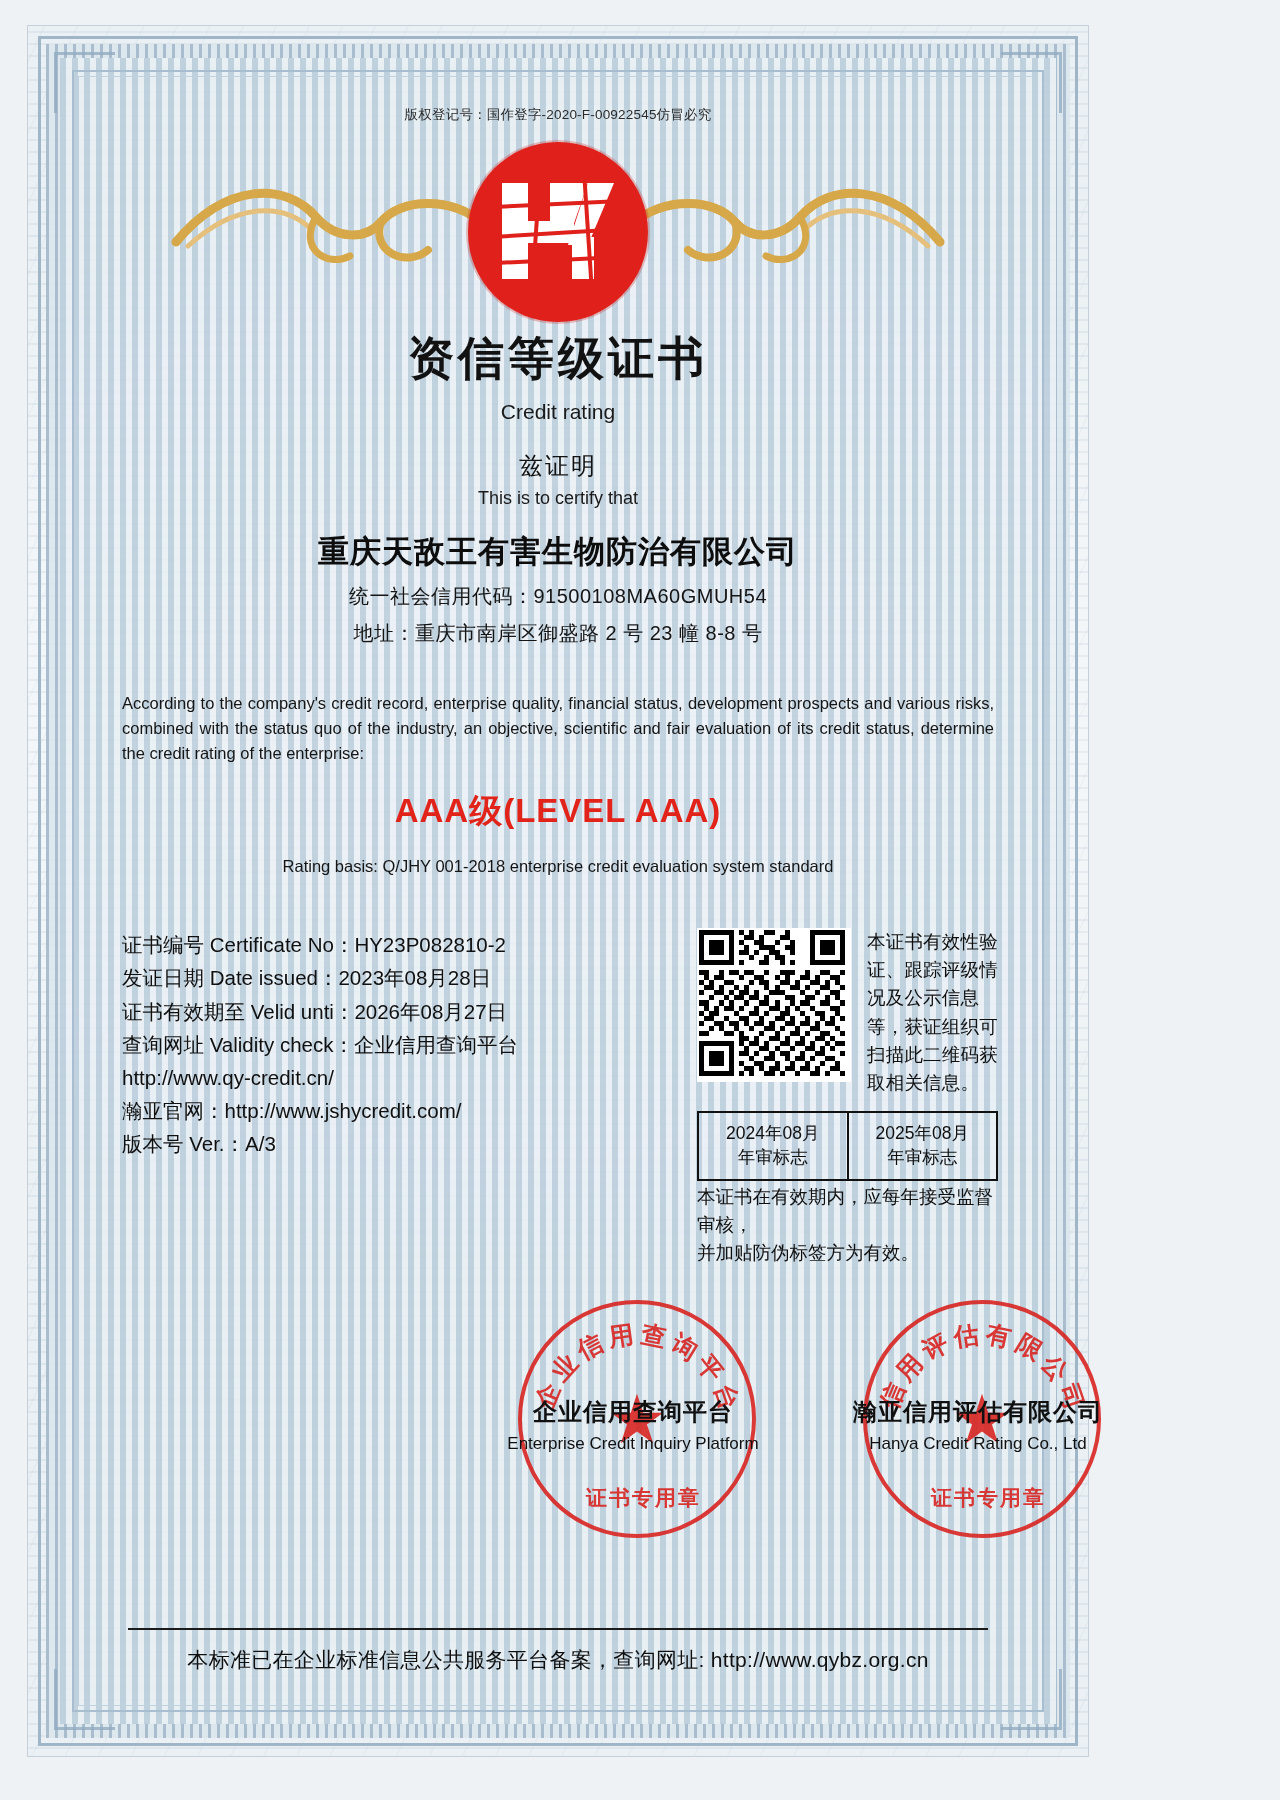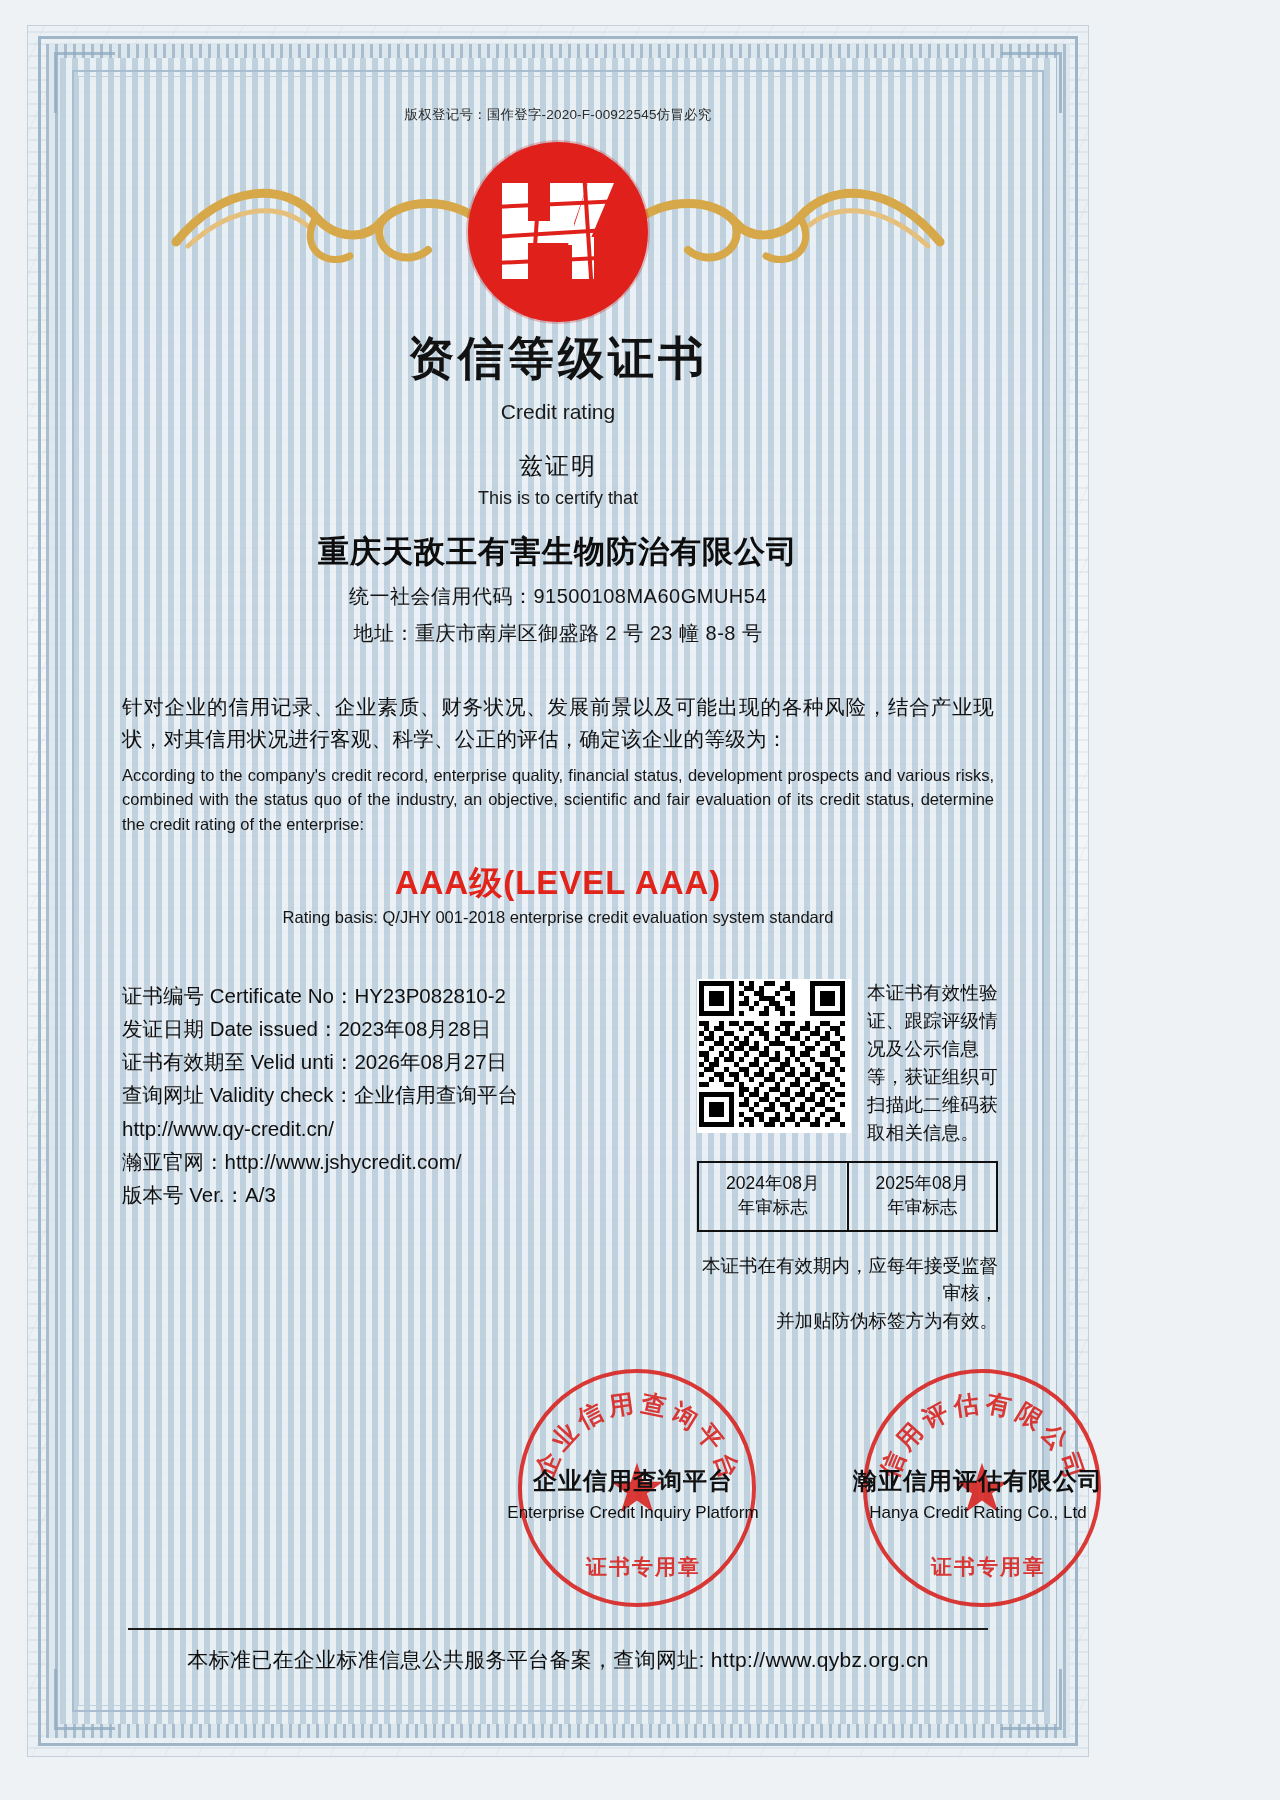--- a/index.html
+++ b/index.html
@@ -193,21 +193,21 @@
   .basis-cn{
     text-align:center;
     font-size:16.5px;
     color:#151515;
     margin-top:16px;
   }
   .basis-en{
     text-align:center;
     font-size:16.5px;
     color:#151515;
-    margin-top:2px;
+    margin-top:23px;
   }
 
   
   .mid{
     display:flex;
     margin-top:52px;
     padding:0 30px 0 34px;
     gap:30px;
   }
   .details{
@@ -238,22 +238,22 @@
   .stamp-cell{
     flex:1;
     text-align:center;
     padding:9px 2px 10px;
     font-size:17.5px;
     color:#101010;
     line-height:1.35;
   }
   .stamp-cell + .stamp-cell{border-left:2px solid #111;}
   .note-lines{
-    margin-top:20px;
-    text-align:right;
+    margin-top:2px;
+    text-align:left;
     font-size:18.5px;
     color:#101010;
     line-height:1.5;
   }
 
   
   .seals{
     position:relative;
     height:250px;
     margin-top:34px;
@@ -365,21 +365,20 @@
       <div class="title-en">Credit rating</div>
 
       <div class="certify-cn">兹证明</div>
       <div class="certify-en">This is to certify that</div>
 
       <div class="company">重庆天敌王有害生物防治有限公司</div>
       <div class="credit-code">统一社会信用代码：91500108MA60GMUH54</div>
       <div class="address">地址：重庆市南岸区御盛路 2 号 23 幢 8-8 号</div>
 
       <div class="para">
-        <div class="para-cn">针对企业的信用记录、企业素质、财务状况、发展前景以及可能出现的各种风险，结合产业现状，对其信用状况进行客观、科学、公正的评估，确定该企业的等级为：</div>
         <div class="para-en">According to the company's credit record, enterprise quality, financial status, development prospects and various risks, combined with the status quo of the industry, an objective, scientific and fair evaluation of its credit status, determine the credit rating of the enterprise:</div>
       </div>
 
       <div class="level">AAA级(LEVEL AAA)</div>
       <div class="basis-en">Rating basis: Q/JHY 001-2018 enterprise credit evaluation system standard</div>
 
       <div class="mid">
         <div class="details">
           <div>证书编号 Certificate No：HY23P082810-2</div>
           <div>发证日期 Date issued：2023年08月28日</div>

